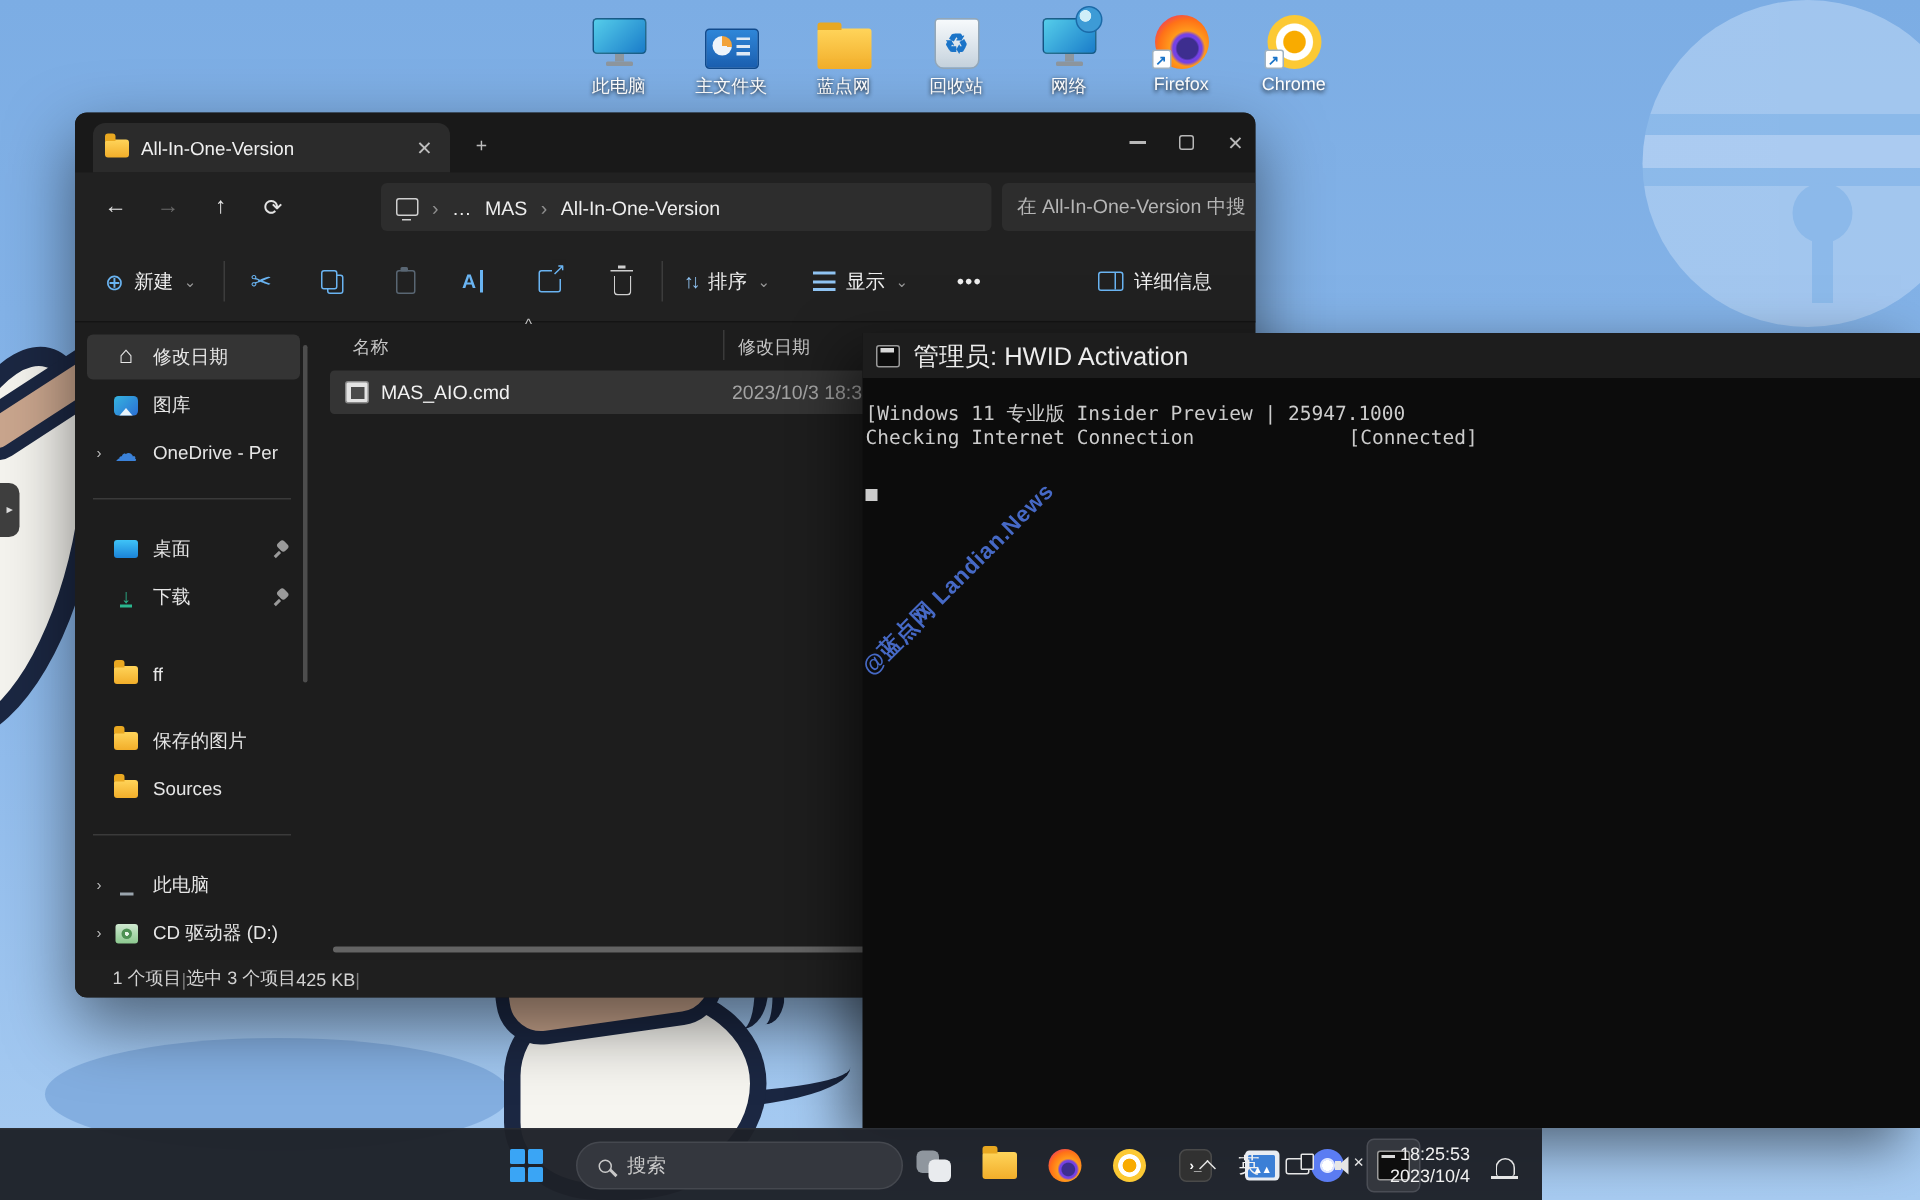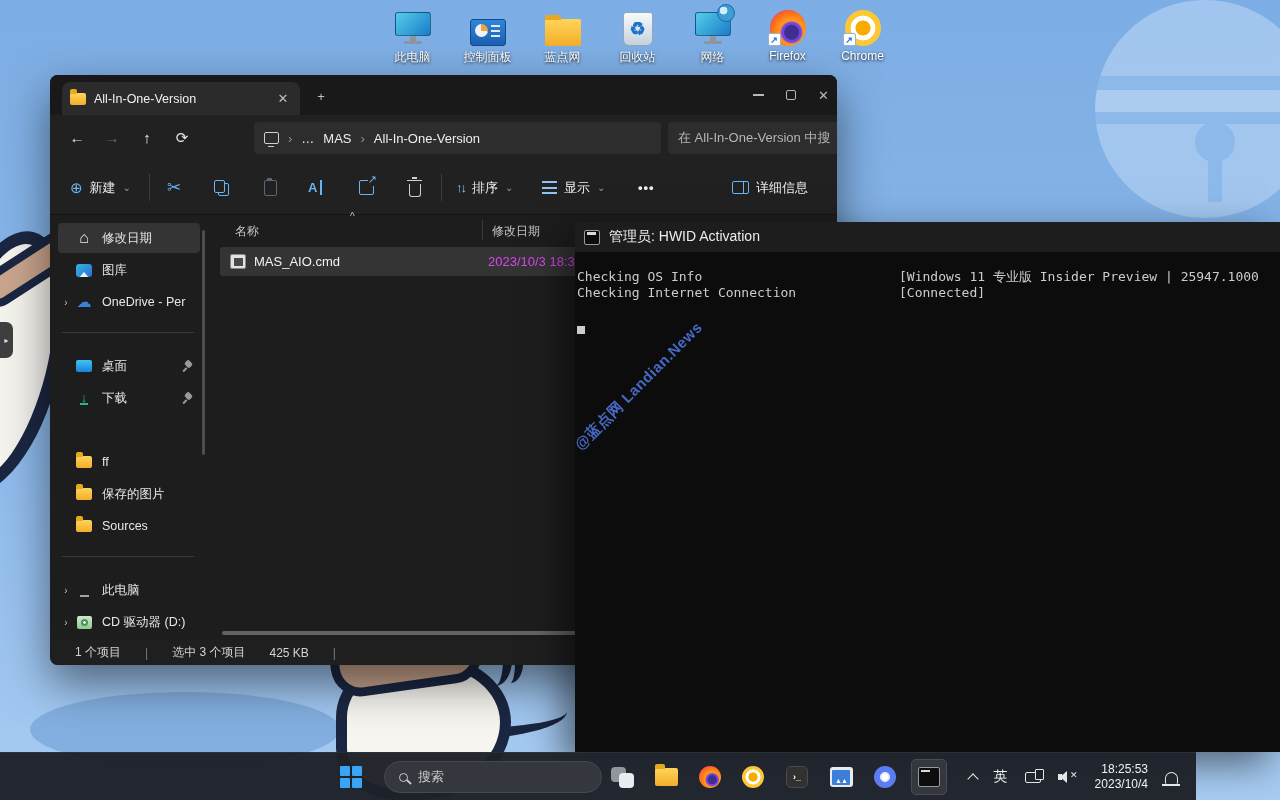--- a/index.html
+++ b/index.html
@@ -125,43 +125,43 @@
 
   
   .lhead{position:absolute;left:170px;top:142px;right:6px;height:26px;color:#c5c5c5;font-size:12px}
   .lhead .hname{position:absolute;left:15px;top:6px}
   .lhead .hcaret{position:absolute;left:130px;top:-6px;font-size:10px;color:#c5c5c5}
   .lhead .hsep{position:absolute;left:262px;top:3px;width:1px;height:20px;background:#3a3a3a}
   .lhead .hdate{position:absolute;left:272px;top:6px}
   .frow{position:absolute;left:170px;top:172px;width:606px;height:29px;background:#343434;border-radius:3px;
     display:flex;align-items:center;color:#f2f2f2}
   .frow .fic{margin:0 8px 0 10px}
-  .frow .fdate{position:absolute;left:268px;color:#d946ef}
+  .frow .fdate{position:absolute;left:268px;color:#a3a3a3}
   .cmd-light{width:16px;height:15px;background:#e3e3e3;border:1px solid #8a8a8a;border-radius:2px;position:relative}
   .cmd-light::before{content:"";position:absolute;inset:2.5px;background:#4a4a4a}
   .hscroll{position:absolute;left:172px;top:556px;width:600px;height:4px;background:#636363;border-radius:2px}
   .statusbar{position:absolute;left:0;right:0;bottom:0;height:25px;background:#1f1f1f;display:flex;align-items:center;
-    gap:24px;padding-left:25px;font-size:12px;color:#d2d2d2}
+    gap:0;padding-left:25px;font-size:12px;color:#d2d2d2}
   .statusbar .sep{color:#7a7a7a}
 
   
   .console{left:575px;top:222px;width:705px;height:530px;background:#0c0c0c;box-shadow:-12px 12px 34px rgba(0,0,0,.5)}
   .ctitle{position:absolute;left:0;top:0;right:0;height:30px;background:#1d1d1d;display:flex;align-items:center;gap:9px;padding-left:9px}
-  .ctitle .txt{font-size:14px;color:#ececec}
+  .ctitle .txt{font-size:17px;color:#ececec}
   .cmd-dark{width:16px;height:15px;background:#0d0d0d;border:1px solid #9a9a9a;border-radius:2px;position:relative}
   .cmd-dark::before{content:"";position:absolute;top:1.5px;left:1.5px;width:9px;height:2.5px;background:#d9d9d9}
   .cbody{position:absolute;left:2px;top:47px;right:0;font-family:"DejaVu Sans Mono",monospace;font-size:13px;line-height:16px;color:#cccccc}
   .cline{display:flex;white-space:pre}
   .cl{width:322px;flex:none}
   .cursor{position:absolute;left:2px;top:104px;width:8px;height:8px;background:#cccccc}
   .wmark{position:absolute;left:10px;top:213px;height:20px;transform:rotate(-45deg);transform-origin:0 100%;
     font-size:15px;letter-spacing:.5px;color:#4a6fd0;font-weight:bold;white-space:nowrap;opacity:.95}
 
   
-  .taskbar{left:0;top:752px;width:1196px;height:48px;background:rgba(30,33,40,.97);border-top:1px solid rgba(255,255,255,.05)}
+  .taskbar{left:0;top:752px;width:1028px;height:48px;background:rgba(30,33,40,.97);border-top:1px solid rgba(255,255,255,.05)}
   .tgroup{position:absolute;top:0;height:48px;display:flex;align-items:center}
   .start{display:grid;grid-template-columns:10px 10px;gap:2px}
   .start i{width:10px;height:10px;background:#3aa5f5;border-radius:1px}
   .tsearch{position:absolute;left:384px;top:8px;width:218px;height:32px;border-radius:16px;background:#34373e;border:1px solid #45484f;
     display:flex;align-items:center;gap:10px;padding-left:14px;color:#c9c9c9;font-size:13px}
   .lens{width:9px;height:9px;border:1.7px solid #c9c9c9;border-radius:50%;position:relative}
   .lens::after{content:"";position:absolute;width:6px;height:1.7px;background:#c9c9c9;transform:rotate(45deg);right:-5px;bottom:-2px}
   .tico{position:absolute;top:12px;width:24px;height:24px;display:flex;align-items:center;justify-content:center}
   .tv{position:relative;width:23px;height:21px}
   .tv::before{content:"";position:absolute;left:0;top:0;width:15px;height:15px;background:#8f969e;border-radius:4px}
@@ -213,21 +213,21 @@
         <div class="mini-monitor">
           <div class="scr"></div>
         </div>
       </div>
     <div class="dlabel">此电脑</div>
   </div>
   <div class="dcell">
     <div class="dicon">
         <div class="cp-ic"></div>
       </div>
-    <div class="dlabel">控制面板</div>
+    <div class="dlabel">主文件夹</div>
   </div>
   <div class="dcell">
     <div class="dicon">
         <div class="folder-ic" style="width:36px;height:27px"></div>
       </div>
     <div class="dlabel">蓝点网</div>
   </div>
   <div class="dcell">
     <div class="dicon">
         <div class="rb-ic">
@@ -367,21 +367,21 @@
         <span class="pin"></span>
     </div>
     <div class="srow" style="top:167px">
       <span class="schev"></span>
         <span class="sic">
           <span class="dl-ic">↓</span>
         </span>
       <span class="slabel">下载</span>
         <span class="pin"></span>
     </div>
-    <div class="srow" style="top:231px">
+    <div class="srow" style="top:219px">
       <span class="schev"></span>
         <span class="sic">
           <span class="folder-ic sf"></span>
         </span>
       <span class="slabel">ff</span>
     </div>
     <div class="srow" style="top:263px">
       <span class="schev"></span>
         <span class="sic">
           <span class="folder-ic sf"></span>
@@ -435,21 +435,21 @@
     <span class="sep">|</span>
   </div>
 </div>
 
 <div class="abs console">
   <div class="ctitle">
     <span class="cmd-dark"></span>
     <span class="txt">管理员:  HWID Activation</span>
   </div>
   <div class="cbody">
-    <div class="cline"><span class="cl">Checking OS Info</span><span class="cr">[Windows 11 专业版 Insider Preview | 25947.1000</span></div>
+    <div class="cline"><span class="cr">[Windows 11 专业版 Insider Preview | 25947.1000</span></div>
     <div class="cline"><span class="cl">Checking Internet Connection</span><span class="cr">[Connected]</span></div>
   </div>
   <div class="cursor"></div>
   <div class="wmark">@蓝点网 Landian.News</div>
 </div>
 
 <div class="abs taskbar">
   <div class="tgroup" style="left:340px">
     <span class="start">
         <i></i>

